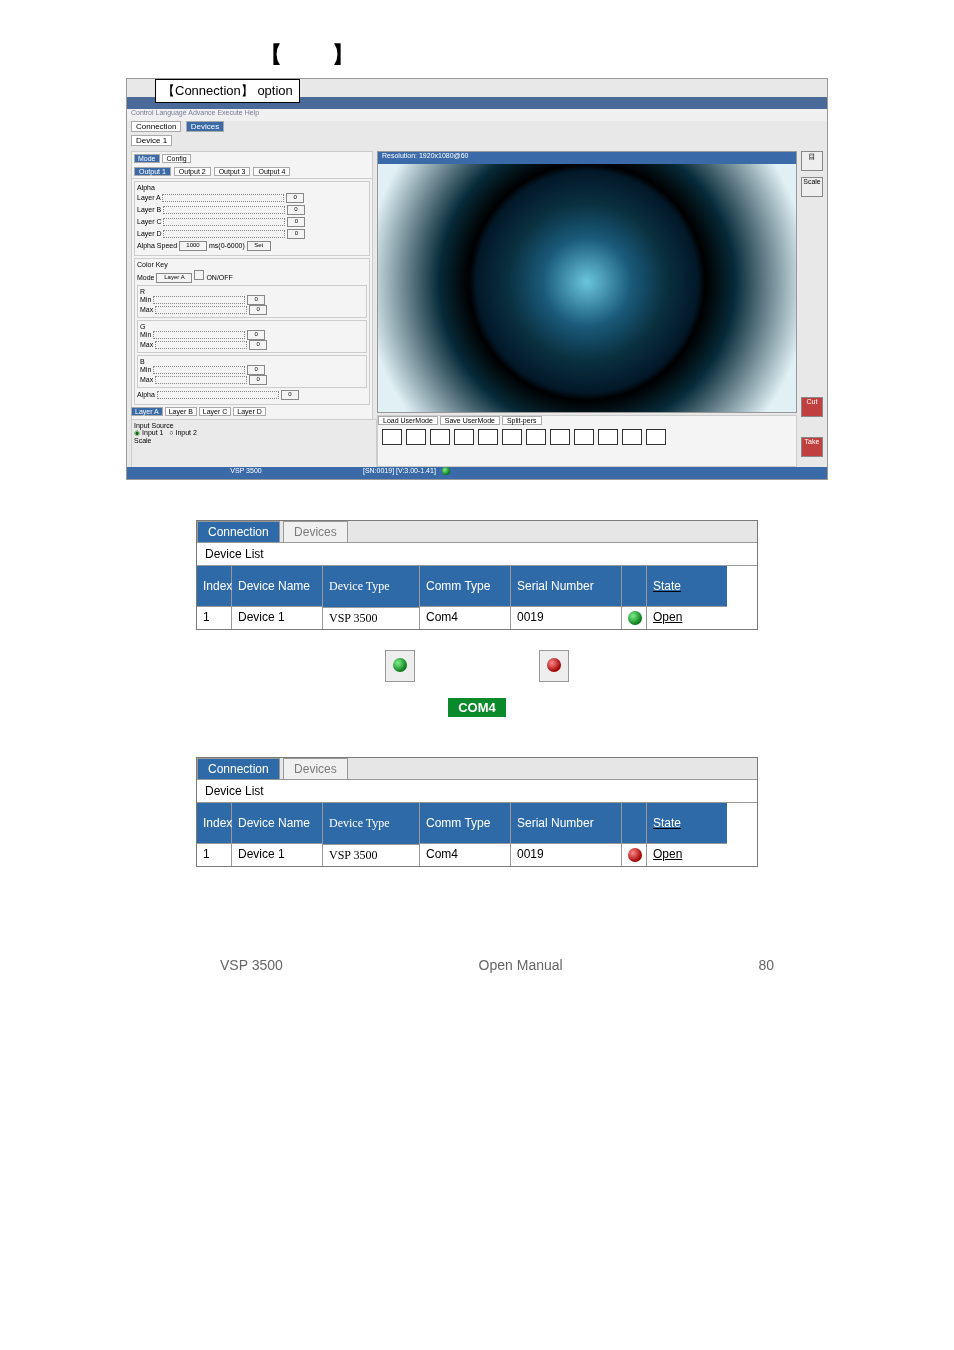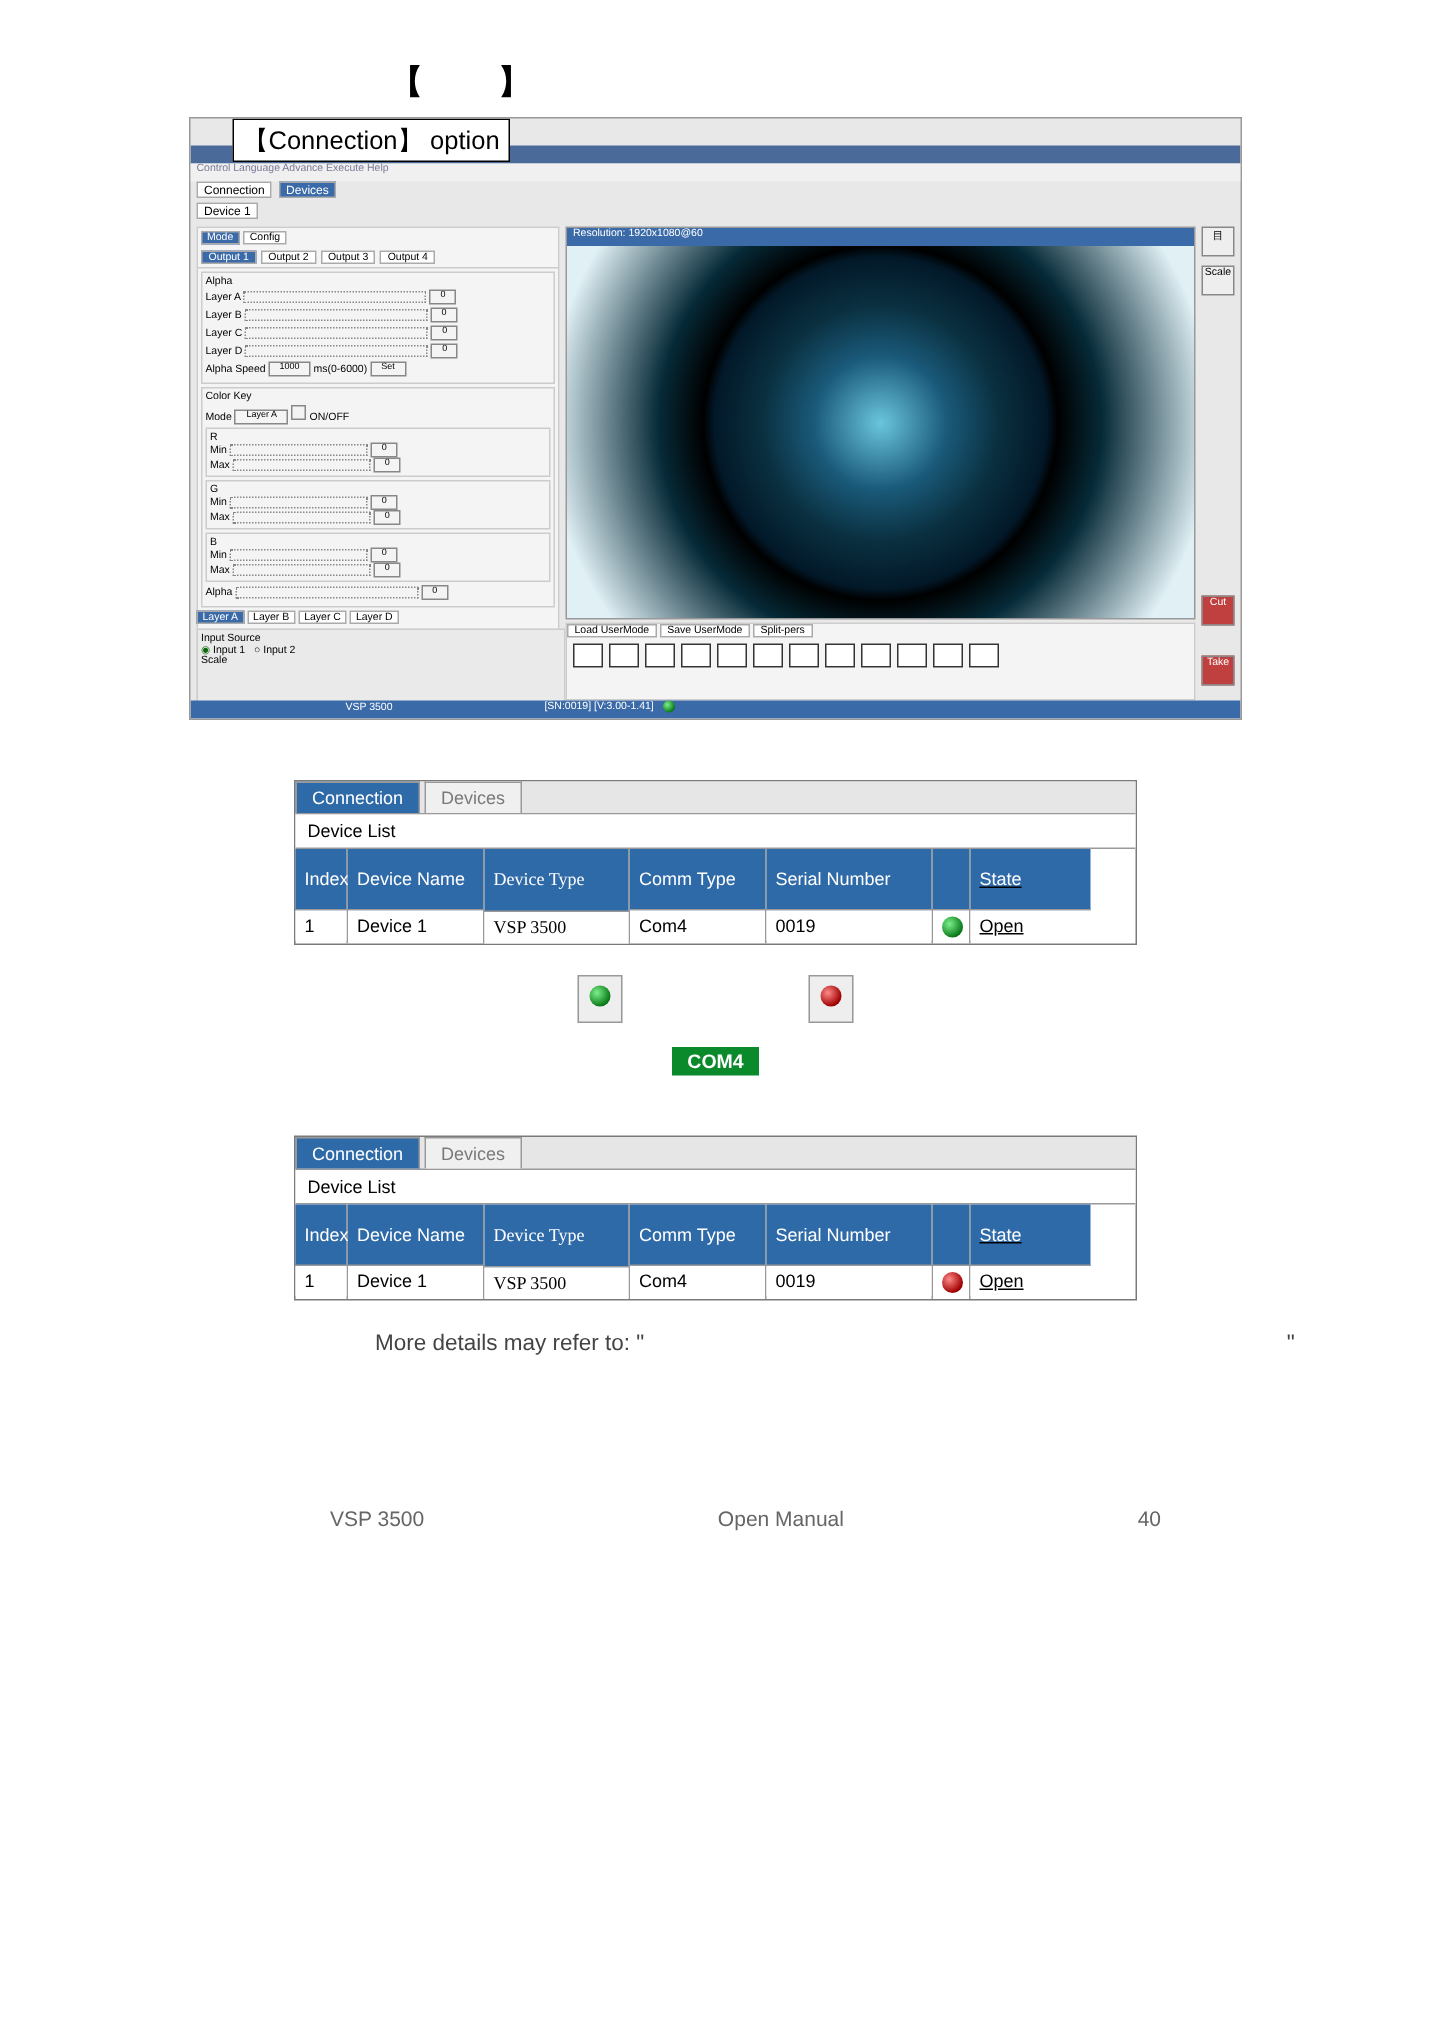--- a/index.html
+++ b/index.html
@@ -19,21 +19,21 @@
   }
   .bracket {
     font-weight: bold;
     font-size: 22px;
   }
   .callout-box {
     position: absolute;
     top: 0px;
     left: 28px;
     border: 1px solid #000;
-    font-size: 17px;
+    font-size: 13px;
     padding: 2px 6px;
     background: #fff;
     z-index: 5;
   }
   .screenshot {
     position: relative;
     width: 700px;
     height: 400px;
     border: 1px solid #999;
     background: #e8e8e8;
@@ -402,25 +402,20 @@
           <div class="dt-h">&nbsp;</div>
           <div class="dt-c"><span class="led led-red"></span></div>
         </div>
       <div class="dt-col w-state">
           <div class="dt-h">State</div>
           <div class="dt-c">Open</div>
         </div>
     </div>
   </div>
 
-  <div class="txt-line">
-    <span>More details may refer to: "</span>
-    <span style="display:inline-block;width:420px;"></span>
-    <span>"</span>
-  </div>
 
 </div>
 
 <div class="footer">
   <span>VSP 3500</span>
   <span>Open Manual</span>
-  <span>40</span>
+  <span>80</span>
 </div>
 
 </body></html>

